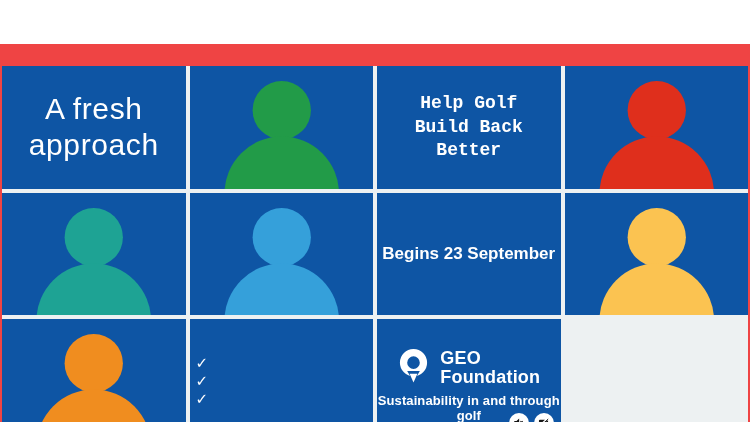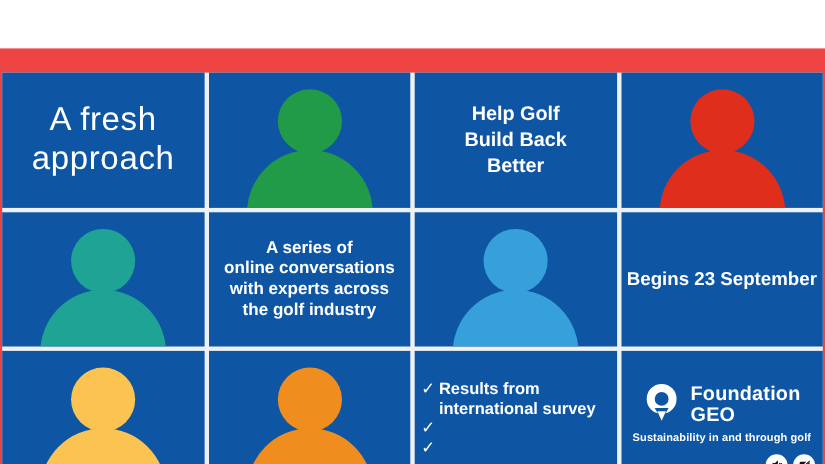--- a/index.html
+++ b/index.html
@@ -46,21 +46,21 @@
   
   .checklist-cell { align-items: center; justify-content: flex-start; text-align: left; padding: 6px 4px 6px 6px; }
   .checklist { display: flex; flex-direction: column; width: 100%; }
   .check-item { display: flex; align-items: flex-start; font-weight: 700; font-size: 15px; line-height: 1.2; }
   .check-mark { flex: 0 0 16px; font-weight: 700; }
   
   .logo-cell { flex-direction: column; justify-content: flex-start; padding-top: 29px; }
   .logo-block { display: flex; flex-direction: column; align-items: center; }
   .logo-row { display: flex; align-items: center; gap: 10px; }
   .logo-name { font-weight: 700; font-size: 18px; line-height: 1.06; text-align: left; letter-spacing: 0.2px; }
-  .logo-tagline { font-weight: 700; font-size: 10px; margin-top: 6px; letter-spacing: 0.1px; }
+  .logo-tagline { font-weight: 700; font-size: 13px; margin-top: 6px; letter-spacing: 0.1px; }
   .av-controls { position: absolute; right: 7px; bottom: 9px; display: flex; gap: 5px; }
   .control-btn {
     width: 20px; height: 20px; border-radius: 50%;
     background: #ffffff; border: none;
     display: flex; align-items: center; justify-content: center;
     padding: 0; cursor: pointer;
   }
 </style>
 </head>
 <body>
@@ -73,46 +73,40 @@
 approach</div>
     </div>
 
     <div class="cell" style="background-color: rgb(14, 85, 164);">
       <svg class="person-svg" viewBox="0 0 184 122" preserveAspectRatio="xMidYMid slice">
         <circle cx="92" cy="44" r="29" fill="#229b48"></circle>
         <circle cx="92" cy="127" r="57" fill="#229b48"></circle>
       </svg>
     </div>
 
-    <div class="cell" style="background-color: rgb(14, 85, 164);">
+    <div class="cell" style="background-color: rgb(14, 85, 164); font-family: Liberation Mono, monospace;">
       <div class="bold-lg multiline">Help Golf
 Build Back
 Better</div>
     </div>
 
     <div class="cell" style="background-color: rgb(14, 85, 164);">
       <svg class="person-svg" viewBox="0 0 184 122" preserveAspectRatio="xMidYMid slice">
         <circle cx="92" cy="44" r="29" fill="#df2f1c"></circle>
         <circle cx="92" cy="127" r="57" fill="#df2f1c"></circle>
       </svg>
     </div>
 
     <div class="cell" style="background-color: rgb(14, 85, 164);">
       <svg class="person-svg" viewBox="0 0 184 122" preserveAspectRatio="xMidYMid slice">
         <circle cx="92" cy="44" r="29" fill="#1ea394"></circle>
         <circle cx="92" cy="127" r="57" fill="#1ea394"></circle>
       </svg>
     </div>
 
-    <div class="cell" style="background-color: rgb(14, 85, 164);">
-      <div class="bold-md multiline">A series of
-online conversations
-with experts across
-the golf industry</div>
-    </div>
 
     <div class="cell" style="background-color: rgb(14, 85, 164);">
       <svg class="person-svg" viewBox="0 0 184 122" preserveAspectRatio="xMidYMid slice">
         <circle cx="92" cy="44" r="29" fill="#35a0da"></circle>
         <circle cx="92" cy="127" r="57" fill="#35a0da"></circle>
       </svg>
     </div>
 
     <div class="cell" style="background-color: rgb(14, 85, 164);">
       <div class="bold-one">Begins 23 September</div>
@@ -129,43 +123,41 @@
       <svg class="person-svg" viewBox="0 0 184 122" preserveAspectRatio="xMidYMid slice">
         <circle cx="92" cy="44" r="29" fill="#f08d1f"></circle>
         <circle cx="92" cy="127" r="57" fill="#f08d1f"></circle>
       </svg>
     </div>
 
     <div class="cell checklist-cell" style="background-color: rgb(14, 85, 164);">
       <div class="checklist">
         <div class="check-item">
           <span class="check-mark">✓</span>
-          <span class="multiline">Results from
-international survey</span>
         </div>
         <div class="check-item">
           <span class="check-mark">✓</span>
         </div>
         <div class="check-item">
           <span class="check-mark">✓</span>
         </div>
       </div>
     </div>
 
     <div class="cell logo-cell" style="background-color: rgb(14, 85, 164);">
       <div class="logo-block">
         <div class="logo-row">
           <svg width="33" height="39" viewBox="0 0 34 40">
             <circle cx="17" cy="15" r="10.25" fill="none" stroke="#ffffff" stroke-width="7.5"></circle>
             <path d="M10.5 23.5 L23.5 23.5 L17 35 Z" fill="#0e55a4"></path>
             <path d="M13 26.5 L21 26.5 L17 35.5 Z" fill="#ffffff"></path>
           </svg>
           <div class="logo-name">
+            <div>GEO</div>
             <div>Foundation</div>
-            <div>GEO</div>
           </div>
         </div>
         <div class="logo-tagline">Sustainability in and through golf</div>
       </div>
 
       <div class="av-controls">
         <button class="control-btn" title="speaker-muted">
           <svg width="13" height="13" viewBox="0 0 20 20">
             <path d="M3.5 7.5 H7 L11 3.8 V16.2 L7 12.5 H3.5 Z" fill="#151515"></path>
             <path d="M13 7.8 L16.4 11.2 M16.4 7.8 L13 11.2" fill="none" stroke-width="1.6" stroke="#151515"></path>

